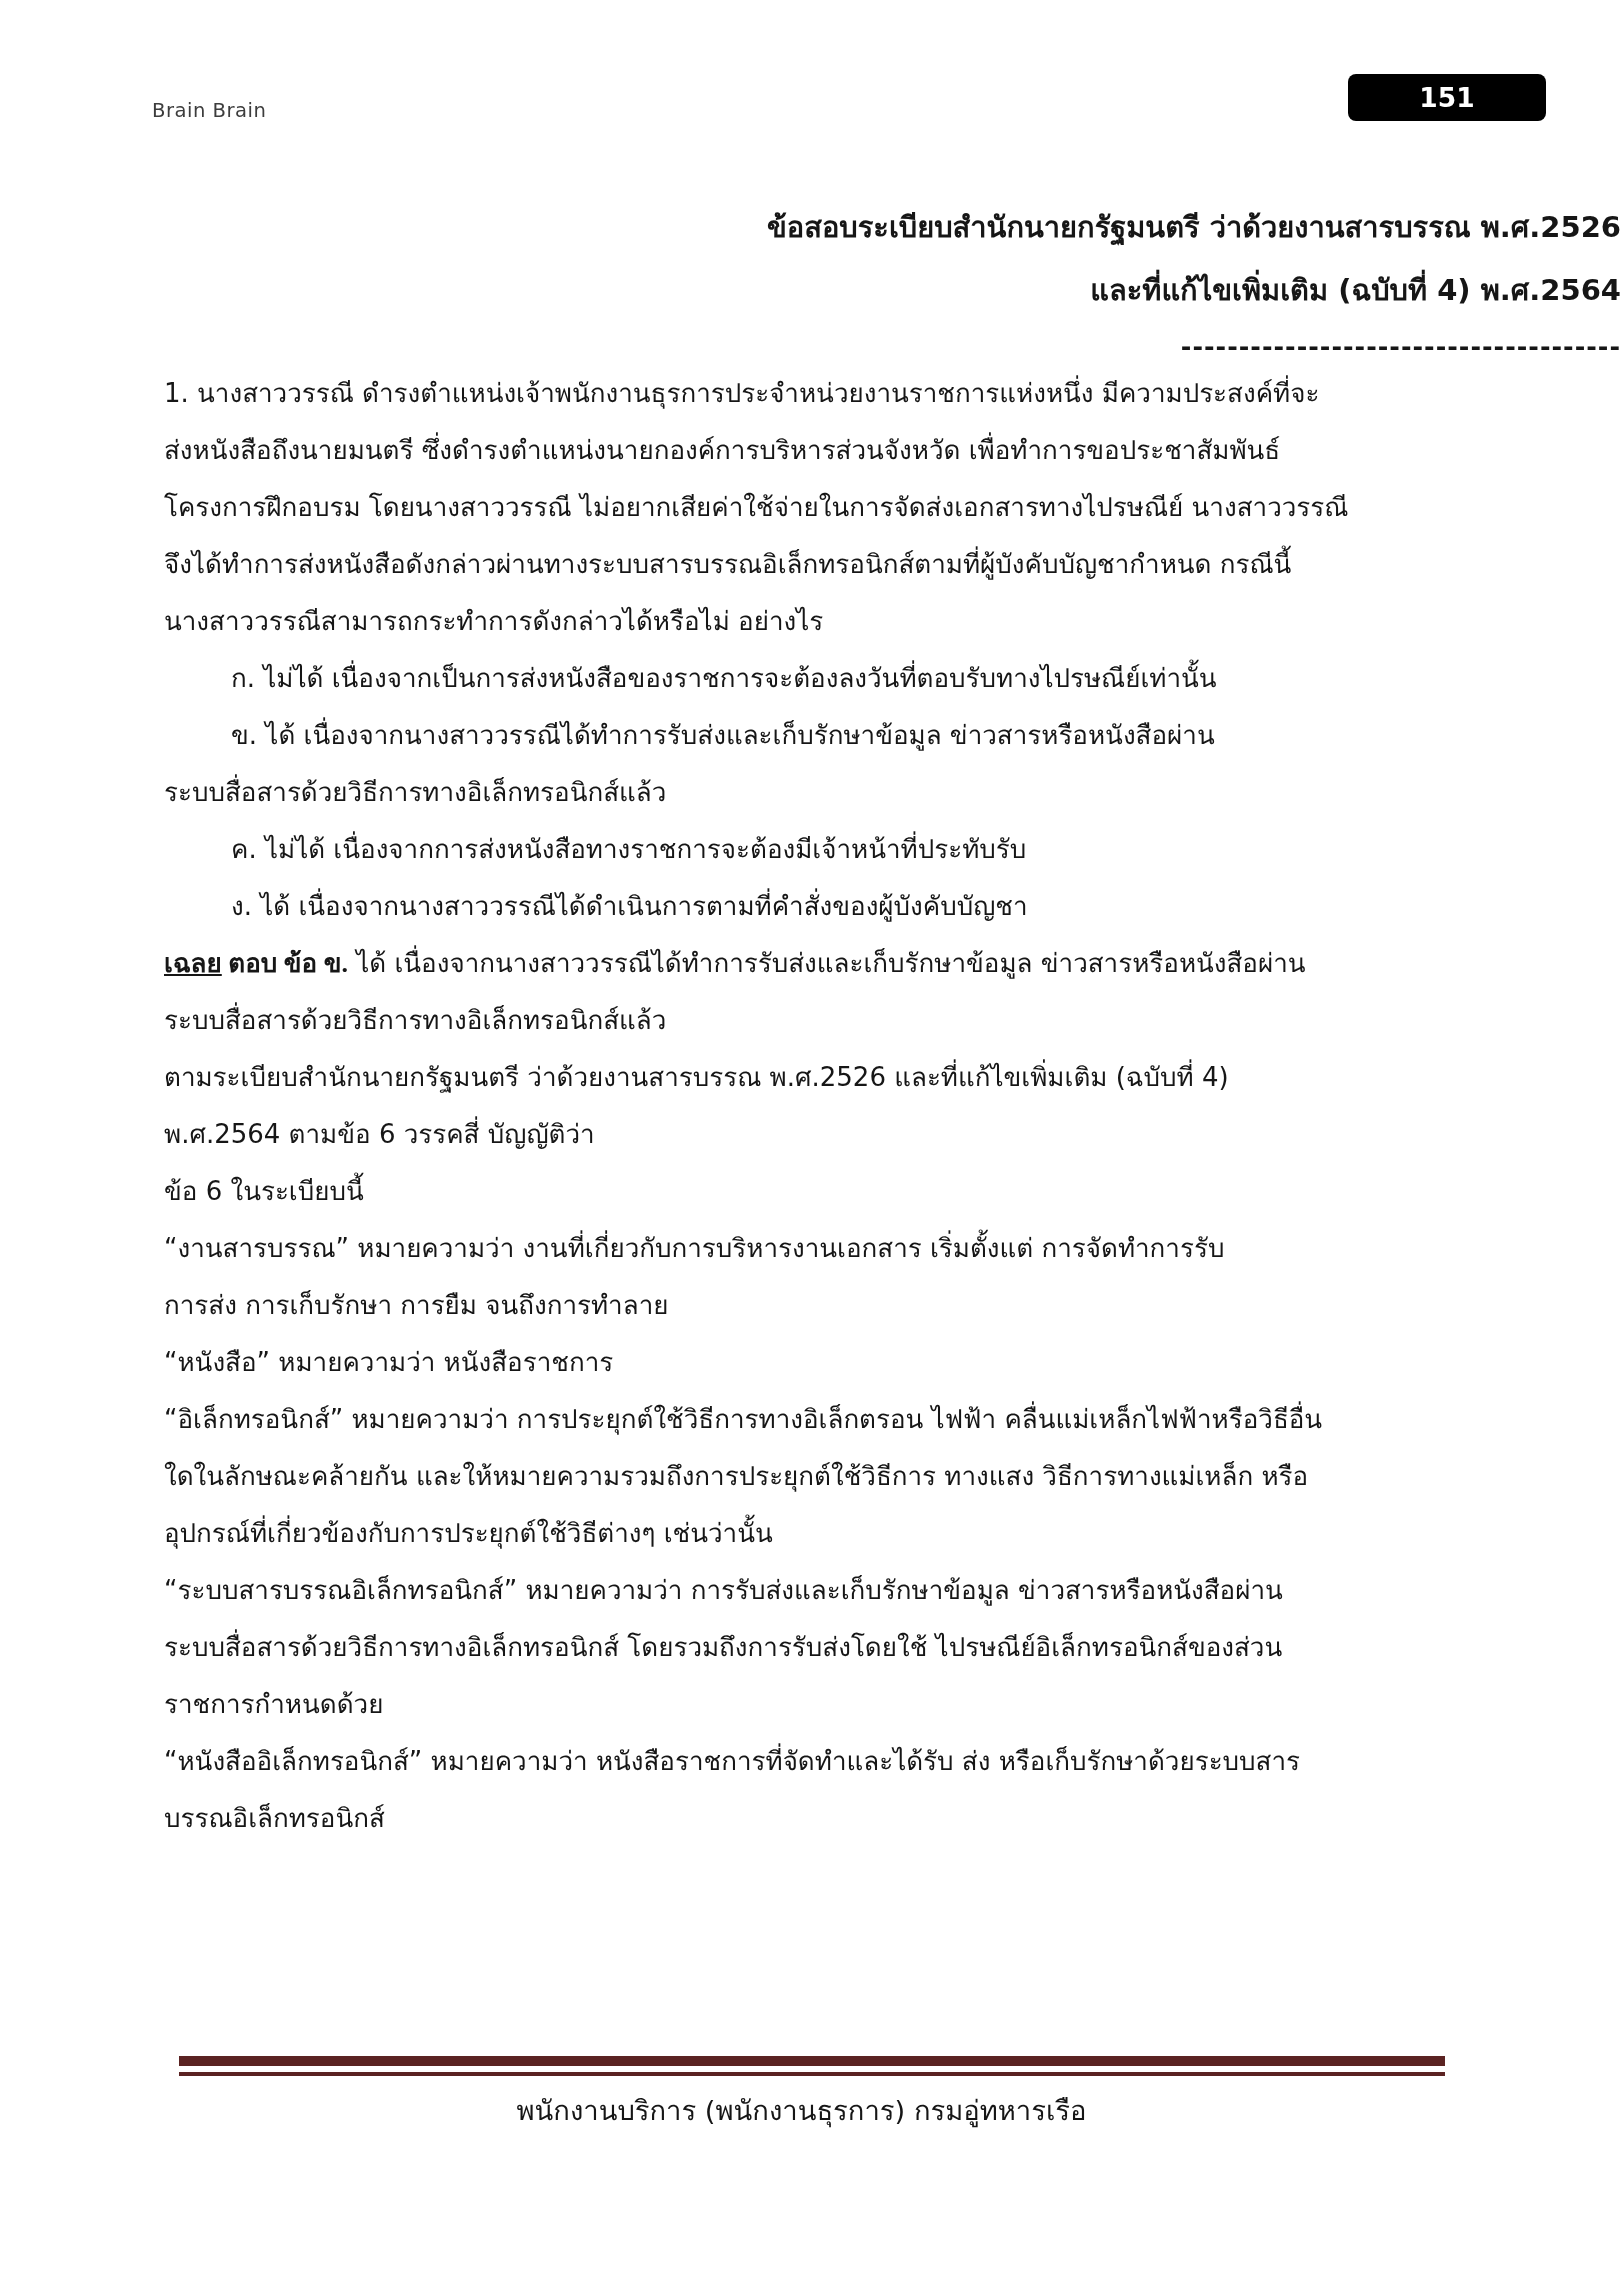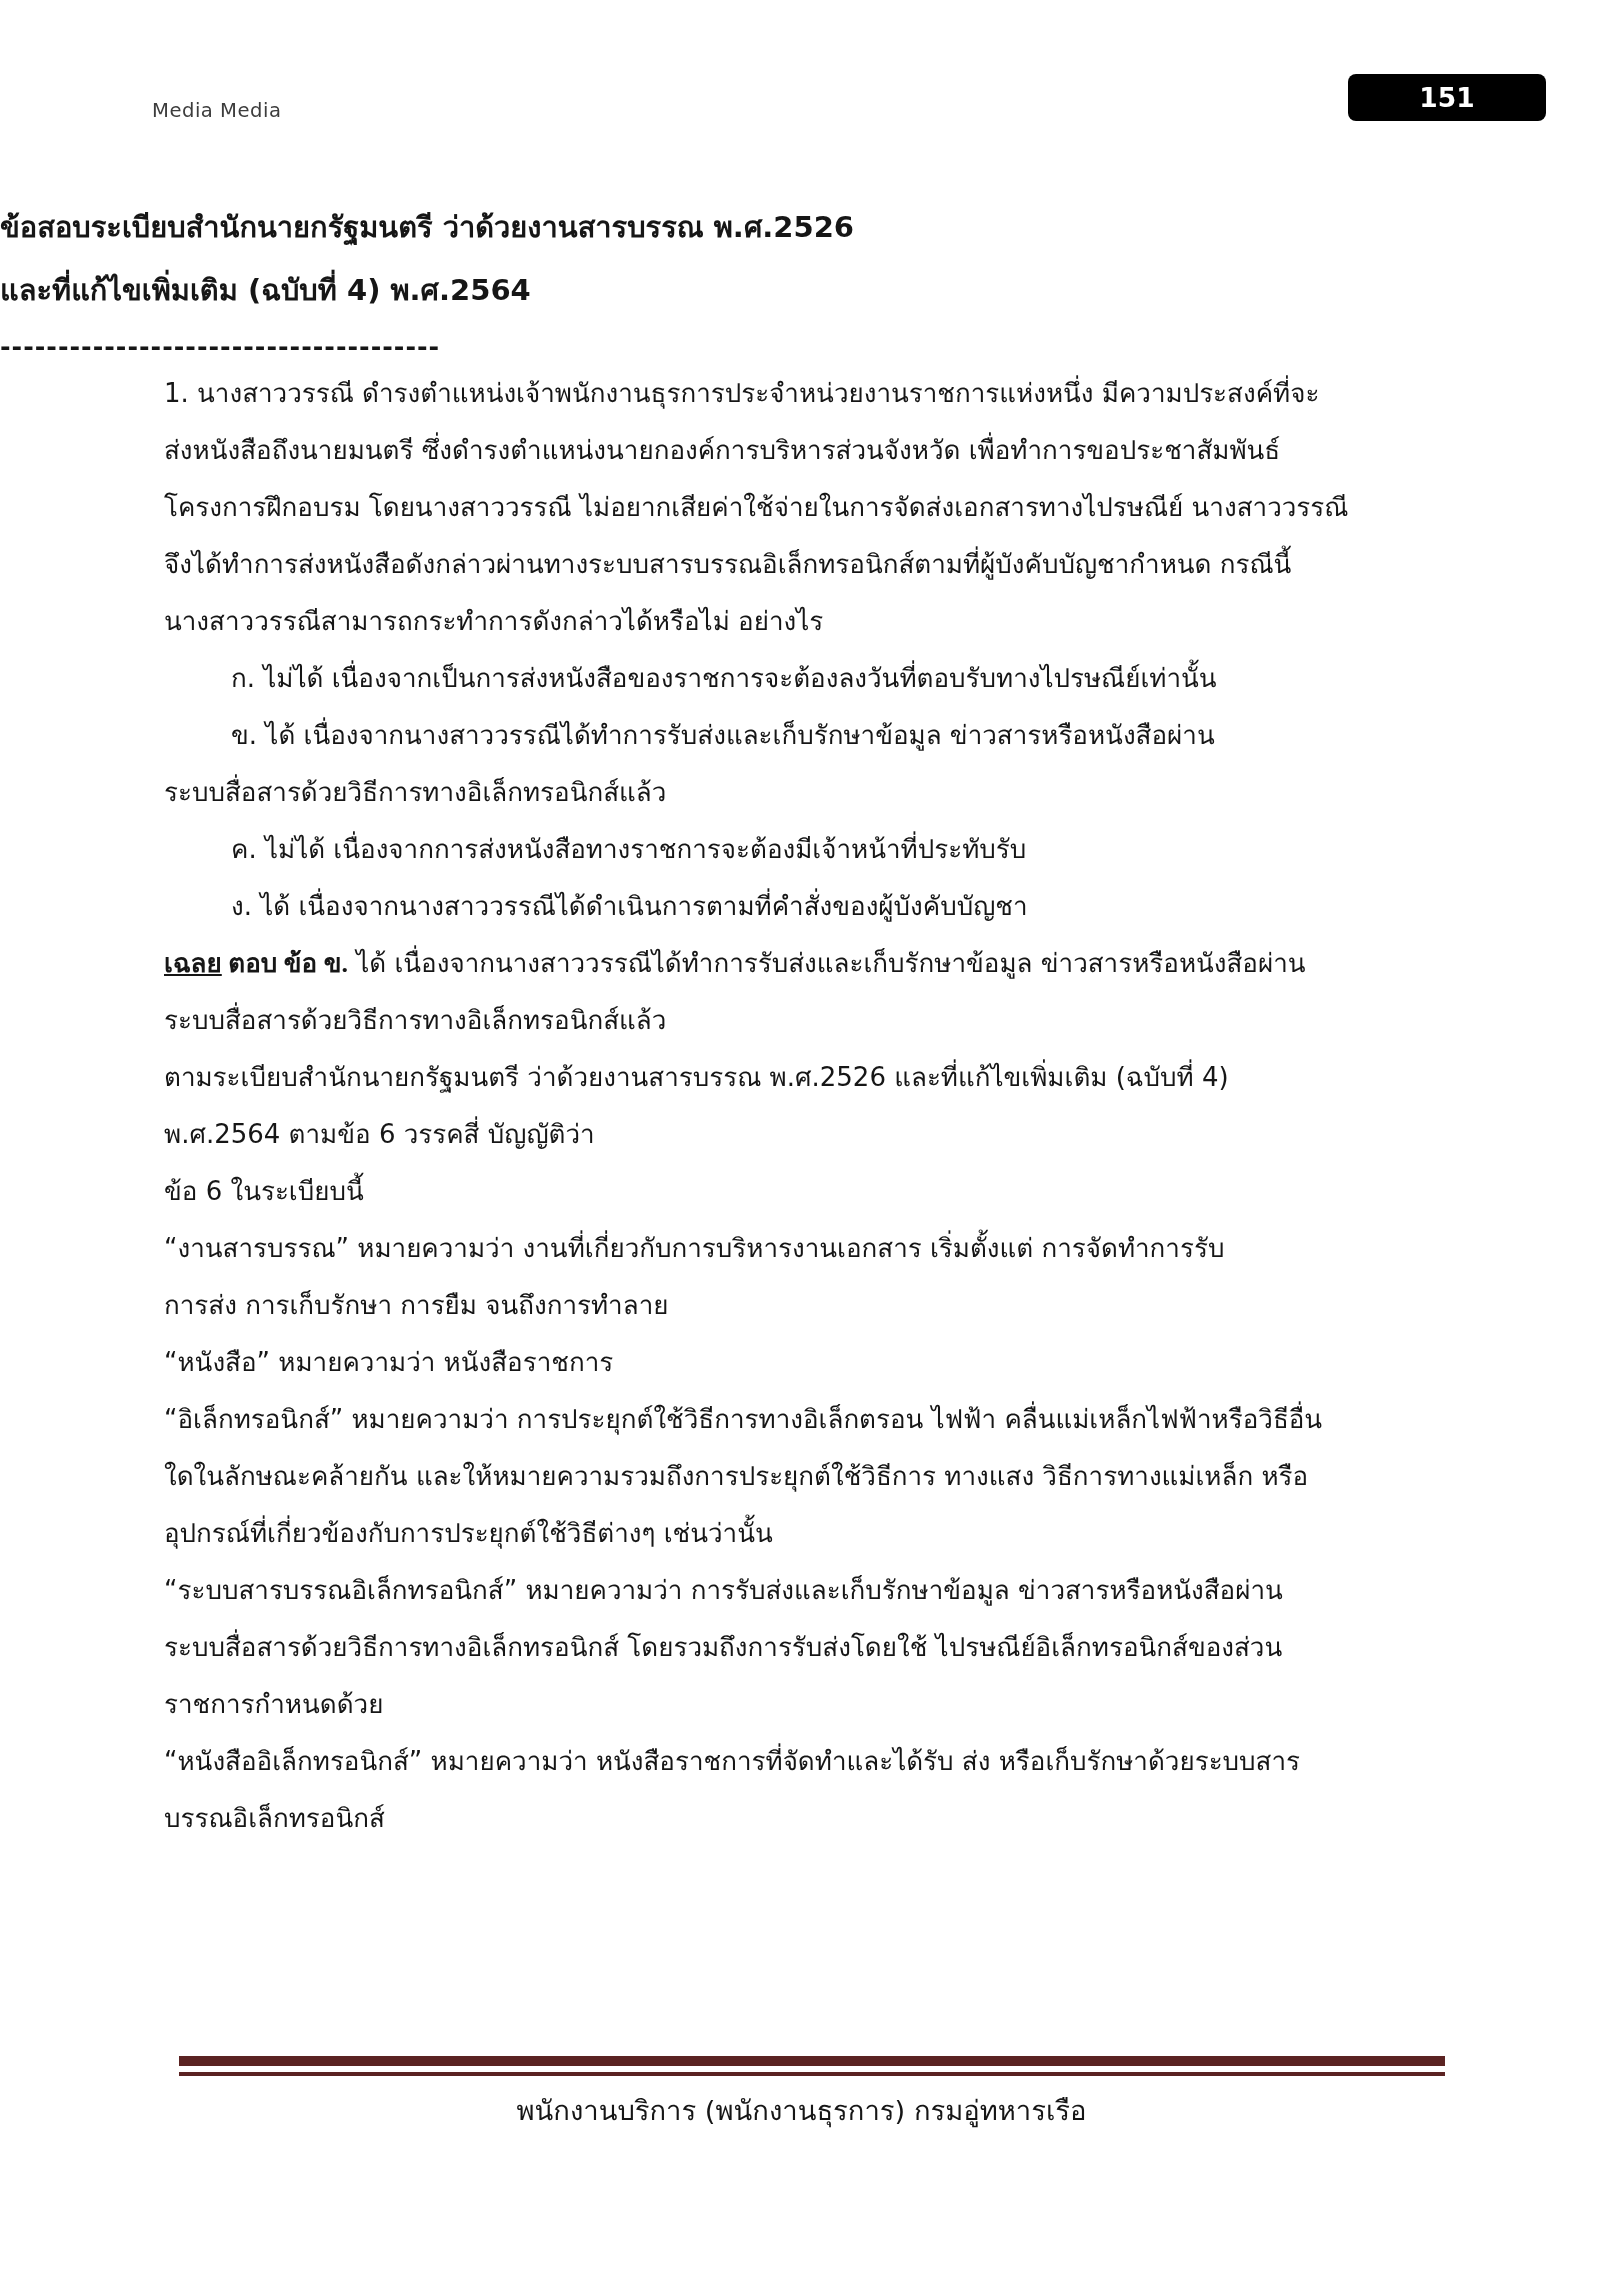--- a/index.html
+++ b/index.html
@@ -20,21 +20,21 @@
   }
   .page-num {
     position:absolute; left:1348px; top:74px;
     width:198px; height:47px;
     background:#000000; color:#ffffff;
     font-size:26.5px; font-weight:bold;
     display:flex; align-items:center; justify-content:center;border-radius:8px;
   }
   .title-block {
     position:absolute; left:0; top:196px; width:1621px;
-    text-align:left;
+    text-align:right;
   }
   .title-line {
     font-size:29px; font-weight:bold; line-height:63px;
     white-space:nowrap;
   }
   .dashed-divider {
     margin-top:9.8px;
     font-size:25.5px; font-weight:bold; letter-spacing:1px;
     line-height:29px;
   }
@@ -61,21 +61,21 @@
     position:absolute; left:152px; top:2086px; width:1299px;
     text-align:center; font-size:27.4px; line-height:49px;
     white-space:nowrap;
   }
 </style>
 </head>
 <body>
 
 <div class="page">
 
-  <div class="brand">Media Media</div>
+  <div class="brand">Brain Brain</div>
 
   <div class="page-num">151</div>
 
   <div class="title-block">
     <div class="title-line">ข้อสอบระเบียบสำนักนายกรัฐมนตรี ว่าด้วยงานสารบรรณ พ.ศ.2526</div>
     <div class="title-line">และที่แก้ไขเพิ่มเติม (ฉบับที่ 4) พ.ศ.2564</div>
     <div class="dashed-divider">--------------------------------------</div>
   </div>
 
   <div class="body-block">

